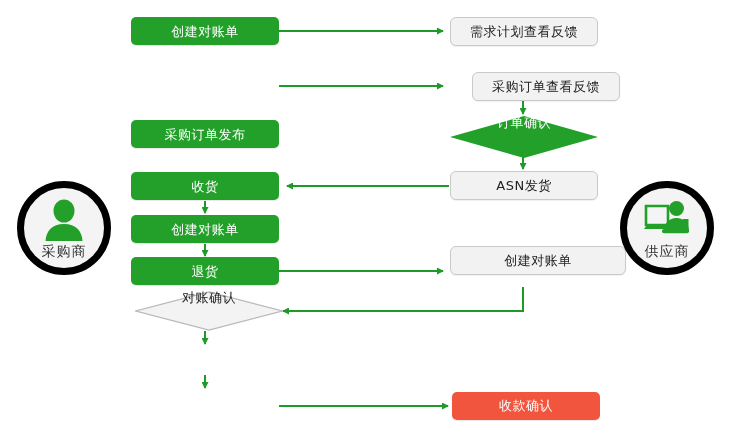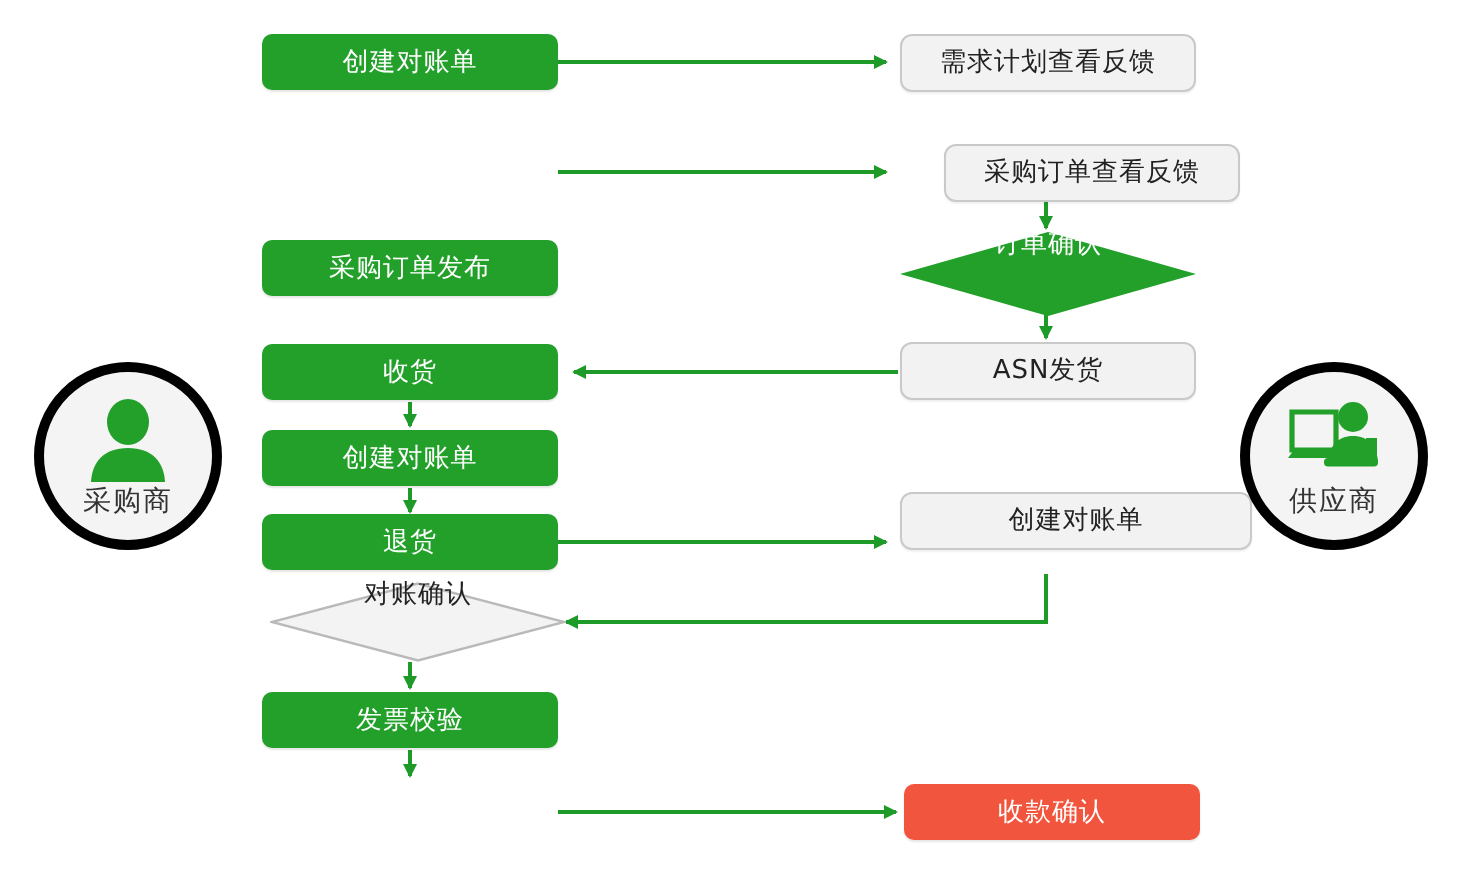--- a/index.html
+++ b/index.html
@@ -79,21 +79,21 @@
   .diamond-green .dia-label { color: #ffffff; }
   .diamond-white .dia-label { color: #222222; }
 
   
   .actor {
     position: absolute;
     width: 94px;
     height: 94px;
     border-radius: 50%;
     background: #f4f4f4;
-    border: 5px solid #000000;
+    border: 7px solid #000000;
     box-sizing: border-box;
     display: flex;
     flex-direction: column;
     align-items: center;
     justify-content: center;
   }
   .actor .actor-icon {
     width: 48px;
     height: 44px;
     display: block;
@@ -188,23 +188,20 @@
     <span>创建对账单</span>
   </div>
 
   <div class="diamond diamond-white" style="left:135px; top:291px; width:148px; height:40px;">
     <svg class="dia-shape" viewBox="0 0 148 40" preserveAspectRatio="none">
       <polygon points="74,0.8 147.2,20 74,39.2 0.8,20" fill="#f3f3f3" stroke="#b9b9b9" stroke-width="1.2"></polygon>
     </svg>
     <span class="dia-label">对账确认</span>
   </div>
 
-  <div class="node node-green" style="left:131px; top:346px; width:148px; height:28px;">
-    <span>发票校验</span>
-  </div>
 
 
   <div class="node node-red" style="left:452px; top:392px; width:148px; height:28px;">
     <span>收款确认</span>
   </div>
 
   <div class="actor" style="left:17px; top:181px;">
     <svg class="actor-icon" viewBox="0 0 48 44">
       <ellipse cx="24" cy="12" rx="10.5" ry="11.5" fill="#22a02a"></ellipse>
       <path d="M24 25 C12 25 6 32 5.5 42 L42.5 42 C42 32 36 25 24 25 Z" fill="#22a02a"></path>

